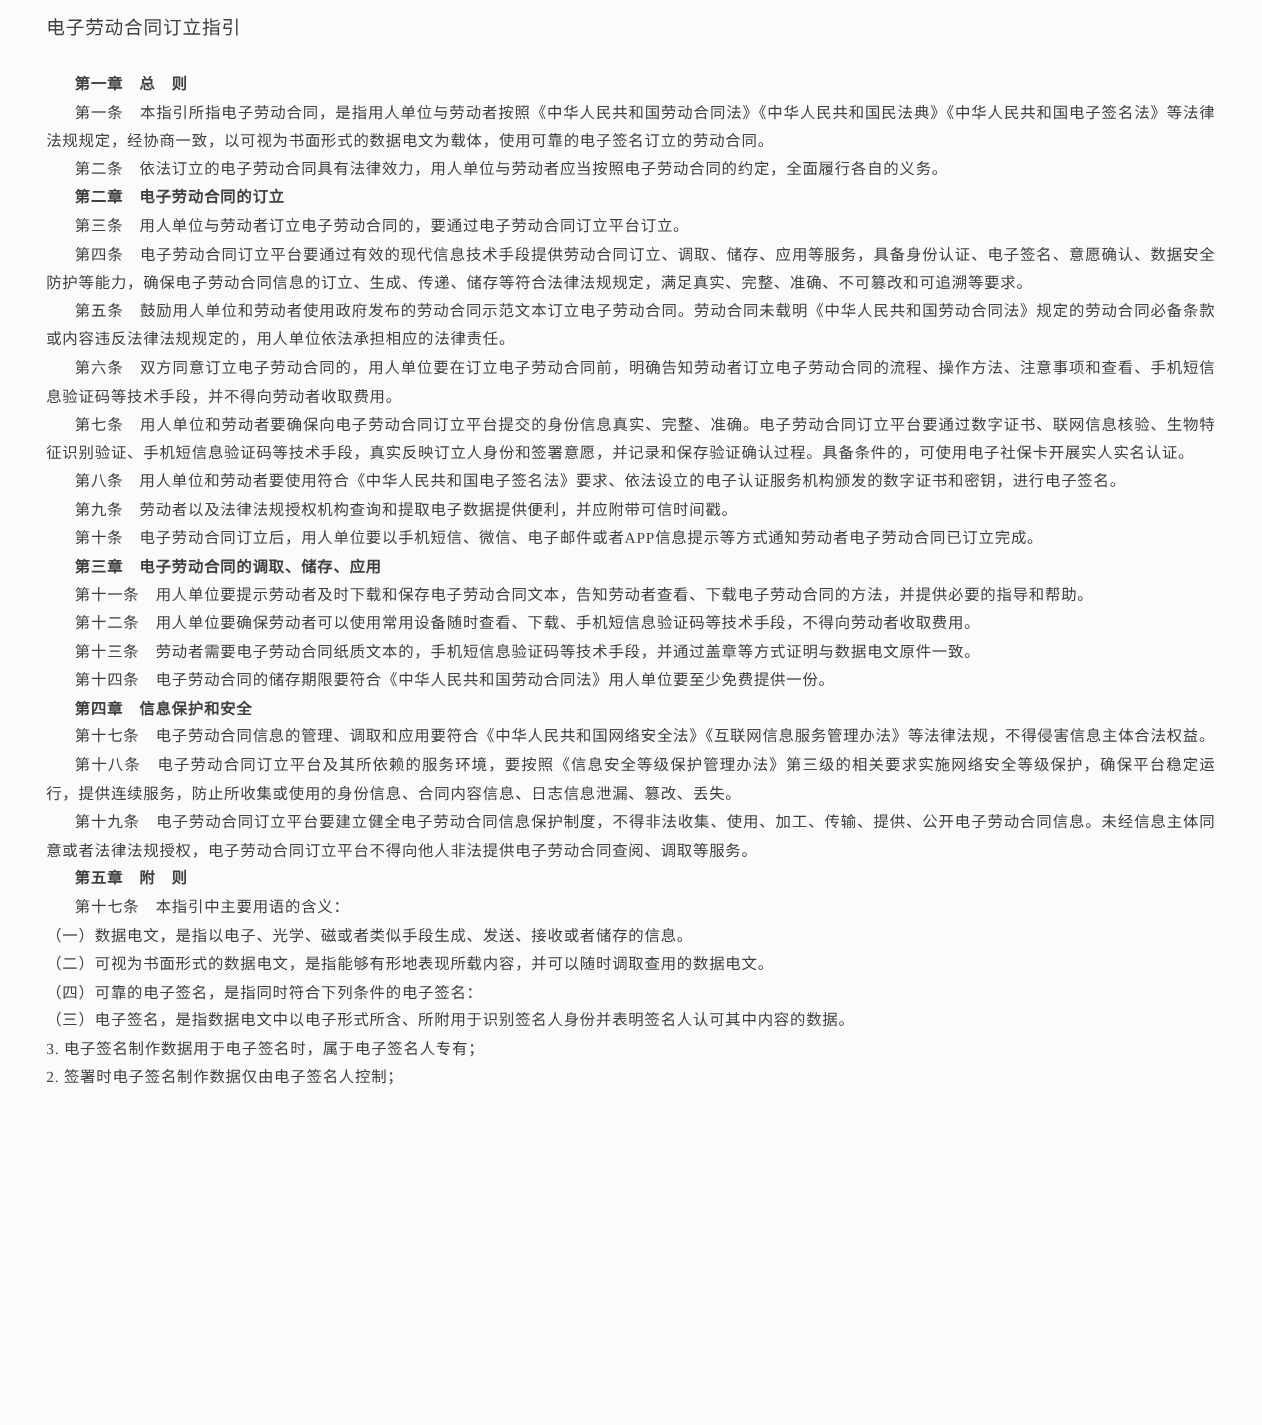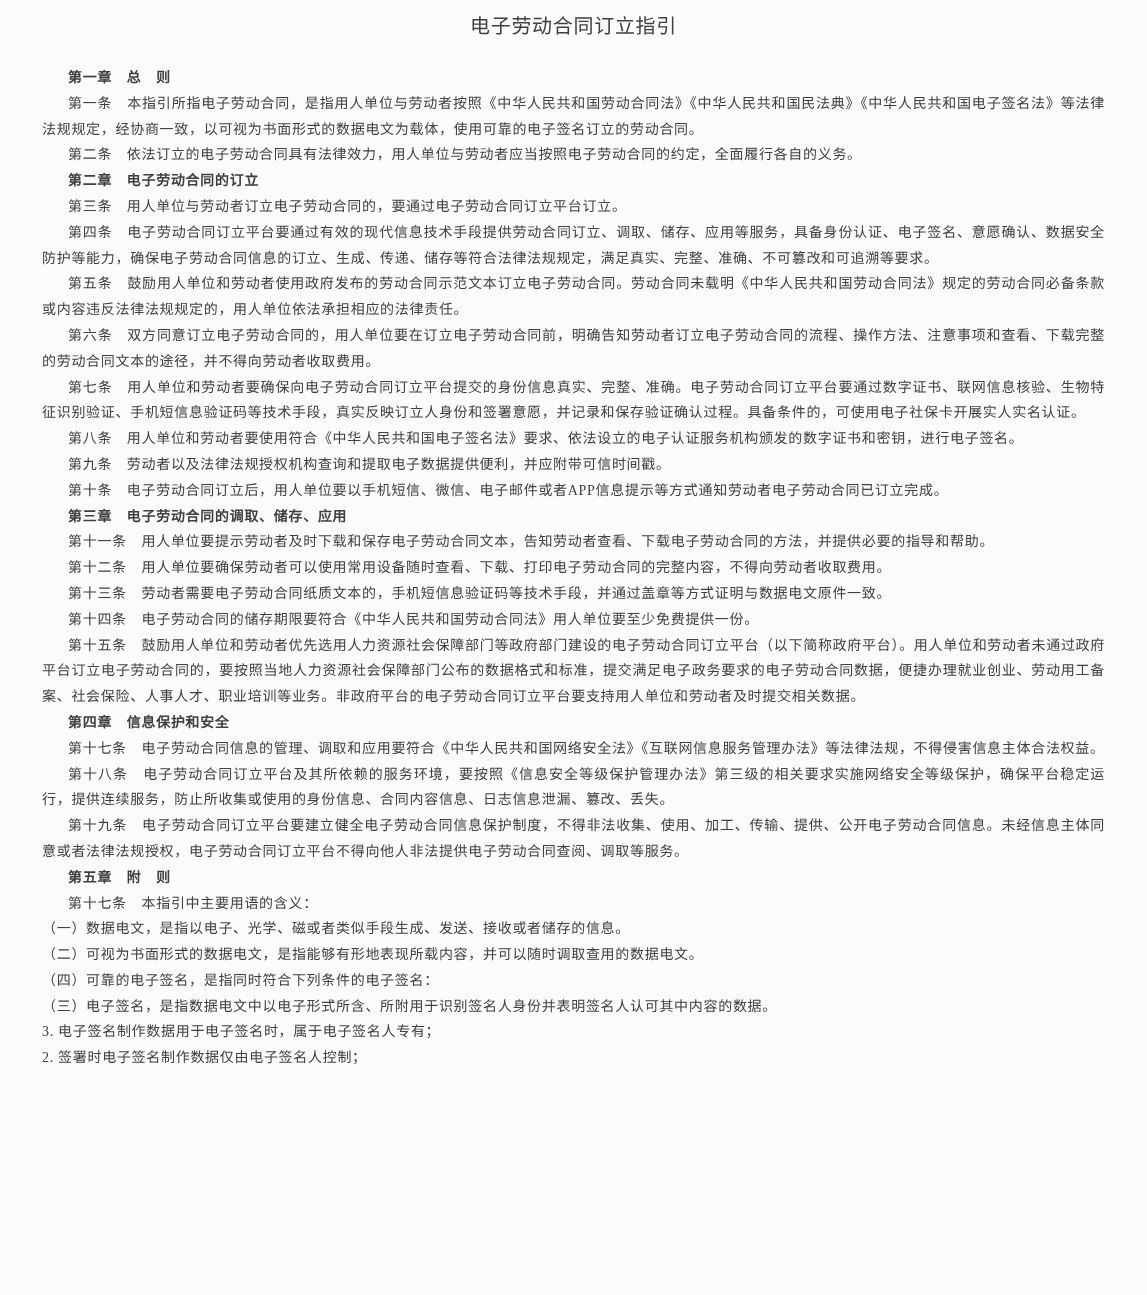--- a/index.html
+++ b/index.html
@@ -13,24 +13,24 @@
     font-family: "Liberation Serif", "DejaVu Serif", serif;
   }
   .page {
     box-sizing: border-box;
     width: 1147px;
     height: 1295px;
     padding: 13px 42px 0 42px;
   }
   .doc-title {
     margin: 0 0 26px 0;
-    font-size: 20px;
+    font-size: 17px;
     font-weight: normal;
     line-height: 26px;
-    text-align: center;
+    text-align: left;
     letter-spacing: 0.7px;
   }
   .doc-body p {
     margin: 0;
     font-size: 14px;
     line-height: 25.8px;
     letter-spacing: 0.7px;
     text-align: justify;
   }
   .doc-body p.chapter {
@@ -50,31 +50,30 @@
 <div class="page">
   <h1 class="doc-title">电子劳动合同订立指引</h1>
   <div class="doc-body" id="doc-body">
       <p class="chapter">第一章　总　则</p>
       <p class="article">第一条　本指引所指电子劳动合同，是指用人单位与劳动者按照《中华人民共和国劳动合同法》《中华人民共和国民法典》《中华人民共和国电子签名法》等法律法规规定，经协商一致，以可视为书面形式的数据电文为载体，使用可靠的电子签名订立的劳动合同。</p>
       <p class="article">第二条　依法订立的电子劳动合同具有法律效力，用人单位与劳动者应当按照电子劳动合同的约定，全面履行各自的义务。</p>
       <p class="chapter">第二章　电子劳动合同的订立</p>
       <p class="article">第三条　用人单位与劳动者订立电子劳动合同的，要通过电子劳动合同订立平台订立。</p>
       <p class="article">第四条　电子劳动合同订立平台要通过有效的现代信息技术手段提供劳动合同订立、调取、储存、应用等服务，具备身份认证、电子签名、意愿确认、数据安全防护等能力，确保电子劳动合同信息的订立、生成、传递、储存等符合法律法规规定，满足真实、完整、准确、不可篡改和可追溯等要求。</p>
       <p class="article">第五条　鼓励用人单位和劳动者使用政府发布的劳动合同示范文本订立电子劳动合同。劳动合同未载明《中华人民共和国劳动合同法》规定的劳动合同必备条款或内容违反法律法规规定的，用人单位依法承担相应的法律责任。</p>
-      <p class="article">第六条　双方同意订立电子劳动合同的，用人单位要在订立电子劳动合同前，明确告知劳动者订立电子劳动合同的流程、操作方法、注意事项和查看、下载完整的劳动合同文本的途径，并不得向劳动者收取费用。</p>
+      <p class="article">第六条　双方同意订立电子劳动合同的，用人单位要在订立电子劳动合同前，明确告知劳动者订立电子劳动合同的流程、操作方法、注意事项和查看、手机短信息验证码等技术手段，并不得向劳动者收取费用。</p>
       <p class="article">第七条　用人单位和劳动者要确保向电子劳动合同订立平台提交的身份信息真实、完整、准确。电子劳动合同订立平台要通过数字证书、联网信息核验、生物特征识别验证、手机短信息验证码等技术手段，真实反映订立人身份和签署意愿，并记录和保存验证确认过程。具备条件的，可使用电子社保卡开展实人实名认证。</p>
       <p class="article">第八条　用人单位和劳动者要使用符合《中华人民共和国电子签名法》要求、依法设立的电子认证服务机构颁发的数字证书和密钥，进行电子签名。</p>
       <p class="article">第九条　劳动者以及法律法规授权机构查询和提取电子数据提供便利，并应附带可信时间戳。</p>
       <p class="article">第十条　电子劳动合同订立后，用人单位要以手机短信、微信、电子邮件或者APP信息提示等方式通知劳动者电子劳动合同已订立完成。</p>
       <p class="chapter">第三章　电子劳动合同的调取、储存、应用</p>
       <p class="article">第十一条　用人单位要提示劳动者及时下载和保存电子劳动合同文本，告知劳动者查看、下载电子劳动合同的方法，并提供必要的指导和帮助。</p>
-      <p class="article">第十二条　用人单位要确保劳动者可以使用常用设备随时查看、下载、打印电子劳动合同的完整内容，不得向劳动者收取费用。</p>
+      <p class="article">第十二条　用人单位要确保劳动者可以使用常用设备随时查看、下载、手机短信息验证码等技术手段，不得向劳动者收取费用。</p>
       <p class="article">第十三条　劳动者需要电子劳动合同纸质文本的，手机短信息验证码等技术手段，并通过盖章等方式证明与数据电文原件一致。</p>
       <p class="article">第十四条　电子劳动合同的储存期限要符合《中华人民共和国劳动合同法》用人单位要至少免费提供一份。</p>
-      <p class="article">第十五条　鼓励用人单位和劳动者优先选用人力资源社会保障部门等政府部门建设的电子劳动合同订立平台（以下简称政府平台）。用人单位和劳动者未通过政府平台订立电子劳动合同的，要按照当地人力资源社会保障部门公布的数据格式和标准，提交满足电子政务要求的电子劳动合同数据，便捷办理就业创业、劳动用工备案、社会保险、人事人才、职业培训等业务。非政府平台的电子劳动合同订立平台要支持用人单位和劳动者及时提交相关数据。</p>
       <p class="chapter">第四章　信息保护和安全</p>
       <p class="article">第十七条　电子劳动合同信息的管理、调取和应用要符合《中华人民共和国网络安全法》《互联网信息服务管理办法》等法律法规，不得侵害信息主体合法权益。</p>
       <p class="article">第十八条　电子劳动合同订立平台及其所依赖的服务环境，要按照《信息安全等级保护管理办法》第三级的相关要求实施网络安全等级保护，确保平台稳定运行，提供连续服务，防止所收集或使用的身份信息、合同内容信息、日志信息泄漏、篡改、丢失。</p>
       <p class="article">第十九条　电子劳动合同订立平台要建立健全电子劳动合同信息保护制度，不得非法收集、使用、加工、传输、提供、公开电子劳动合同信息。未经信息主体同意或者法律法规授权，电子劳动合同订立平台不得向他人非法提供电子劳动合同查阅、调取等服务。</p>
       <p class="chapter">第五章　附　则</p>
       <p class="article">第十七条　本指引中主要用语的含义：</p>
       <p class="plain">（一）数据电文，是指以电子、光学、磁或者类似手段生成、发送、接收或者储存的信息。</p>
       <p class="plain">（二）可视为书面形式的数据电文，是指能够有形地表现所载内容，并可以随时调取查用的数据电文。</p>
       <p class="plain">（四）可靠的电子签名，是指同时符合下列条件的电子签名：</p>
       <p class="plain">（三）电子签名，是指数据电文中以电子形式所含、所附用于识别签名人身份并表明签名人认可其中内容的数据。</p>

